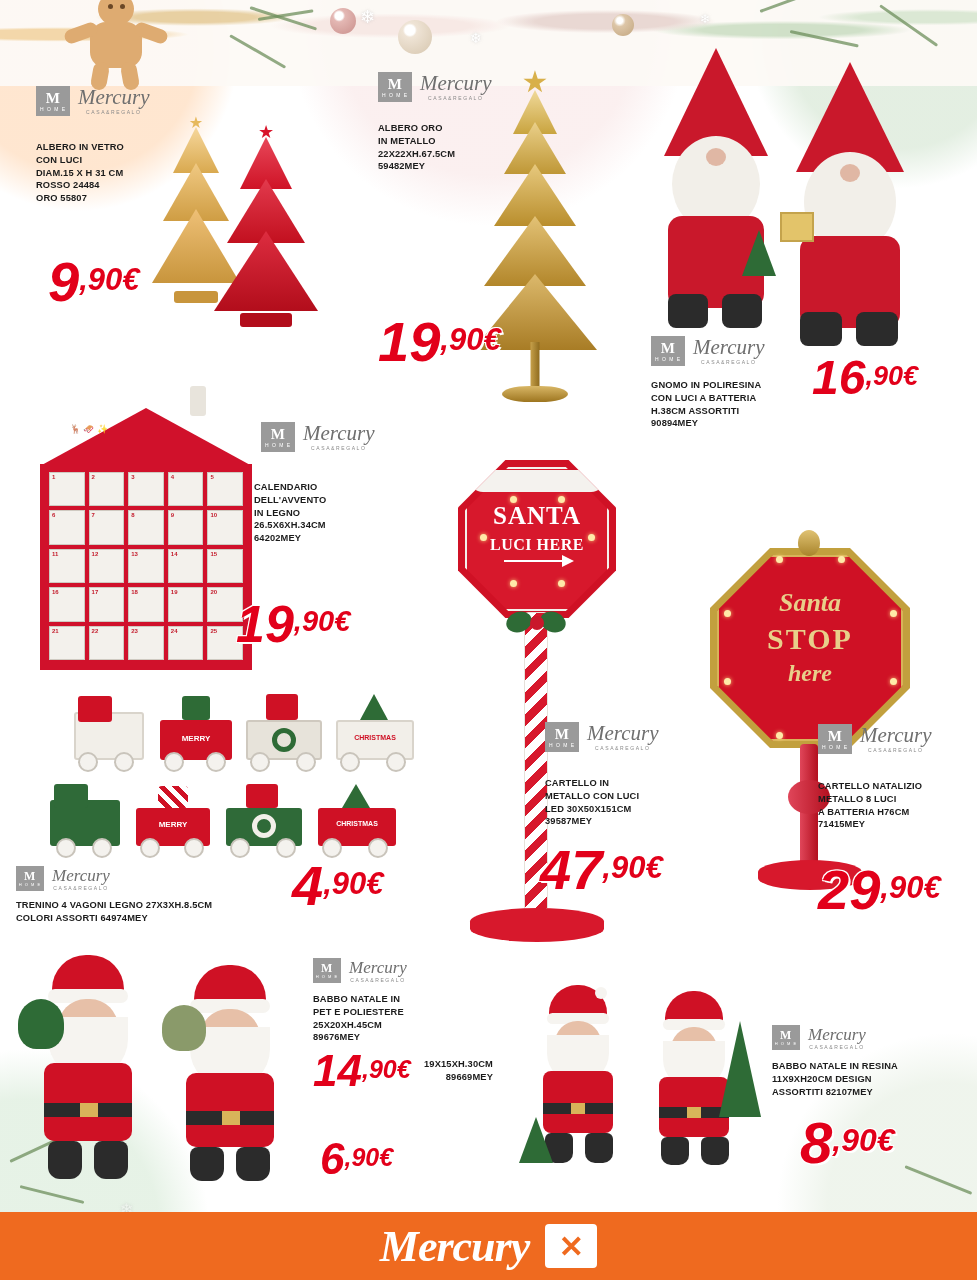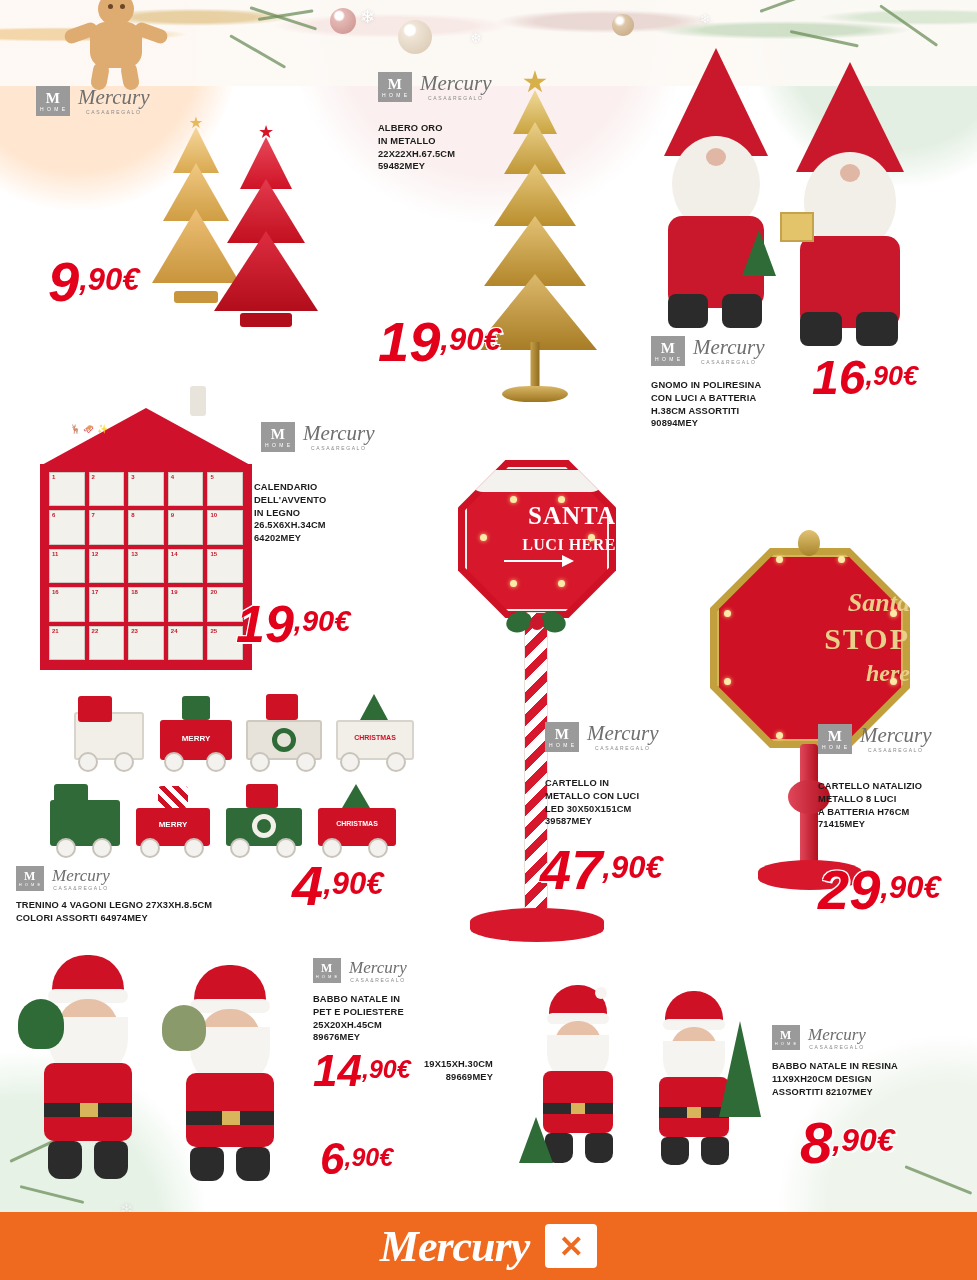--- a/index.html
+++ b/index.html
@@ -107,21 +107,21 @@
   .octa {
     position:absolute; background:#cf1125;
     clip-path: polygon(30% 0,70% 0,100% 30%,100% 70%,70% 100%,30% 100%,0 70%,0 30%);
     border:0;
   }
   .octa-inner {
     position:absolute; inset:7px;
     clip-path: polygon(30% 0,70% 0,100% 30%,100% 70%,70% 100%,30% 100%,0 70%,0 30%);
     background:#d7182c; border:2px solid #f3f1ec;
   }
-  .sign-text { position:absolute; width:100%; text-align:right; color:#fff;
+  .sign-text { position:absolute; width:100%; text-align:center; color:#fff;
     font-family:"Liberation Serif", serif; font-weight:bold; }
   .bulb { position:absolute; width:7px; height:7px; border-radius:50%; background:#ffe9a8;
     box-shadow:0 0 4px rgba(255,220,130,.9); }
 
   
   .pole { position:absolute; border-radius:4px;
     background: repeating-linear-gradient(135deg, #ffffff 0 8px, #d7182c 8px 16px);
     border:1px solid #e6e1da; }
   .base { position:absolute; border-radius:50%/40%; background:#d7182c; }
 
@@ -209,20 +209,25 @@
 
     <div class="gtree" style="left:62px;top:30px;width:108px;height:200px;">
       <i style="top:12px;width:52px;height:52px;background:linear-gradient(180deg,#e8485a,#cf1326);"></i>
       <i style="top:54px;width:78px;height:64px;background:linear-gradient(180deg,#e23a4d,#c2101f);"></i>
       <i style="top:106px;width:104px;height:80px;background:linear-gradient(180deg,#dd2d40,#b20d1b);"></i>
       <div style="position:absolute;left:50%;transform:translateX(-50%);bottom:-2px;width:52px;height:14px;background:#b20d1b;border-radius:3px;"></div>
       <div style="position:absolute;left:50%;transform:translate(-50%,0);top:-4px;color:#d8142a;font-size:18px;">★</div>
     </div>
   </div>
 
+  <div class="desc" style="left:36px;top:141px;width:180px;white-space:pre-line;">ALBERO IN VETRO
+CON LUCI
+DIAM.15 X H 31 CM
+ROSSO 24484
+ORO 55807</div>
 
   <div class="price" style="left:48px;top:258px;font-size:0;">
     <span class="int" style="font-size:56px;">9</span>
     <span class="rest" style="font-size:31px;">,90€</span>
   </div>
 
   <div class="brand" style="left:378px;top:72px;">
     <div class="mark">
       <span class="m">M</span>
       <span class="home">H O M E</span>

